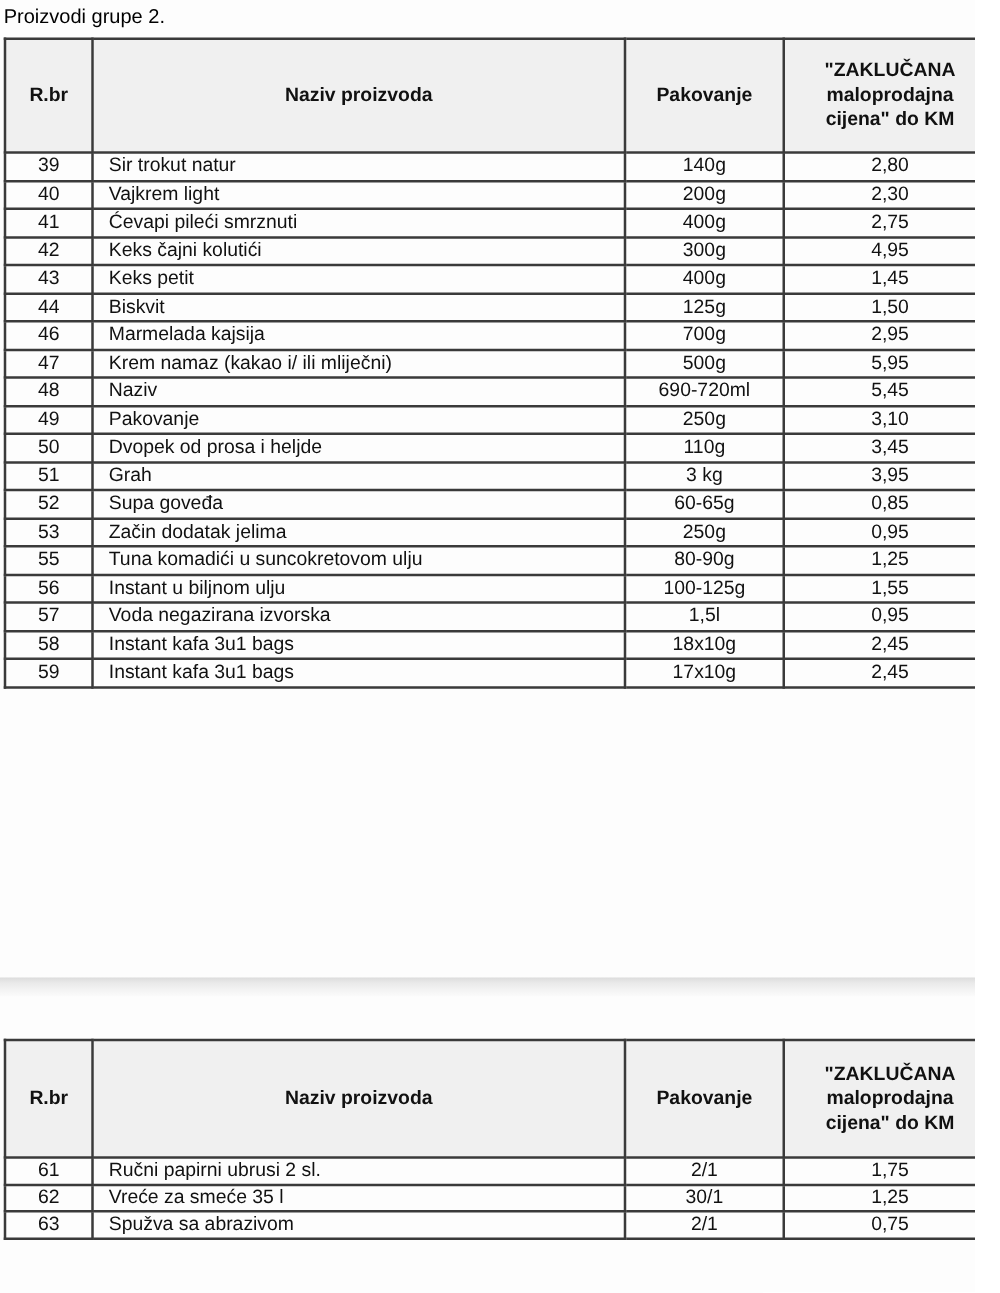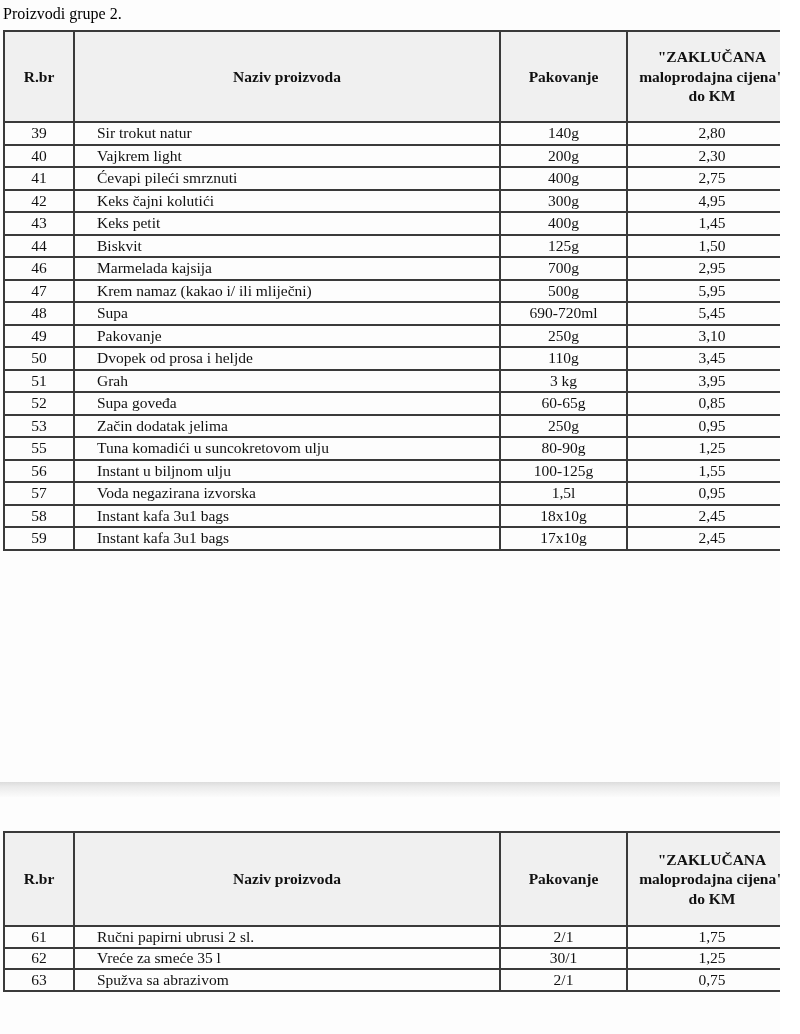--- a/index.html
+++ b/index.html
@@ -12,21 +12,21 @@
   html, body {
     margin: 0;
     padding: 0;
     background: #ffffff;
   }
   .page {
     position: relative;
     width: 780px;
     height: 1034px;
     background: var(--page-bg);
-    font-family: Liberation Serif, serif;
+    font-family: Liberation Sans, sans-serif;
     color: var(--text-color);
     overflow: hidden;
   }
   .doc-title {
     position: absolute;
     top: 5px;
     left: 3px;
     font-size: 16px;
     font-weight: normal;
     color: #000;
@@ -60,21 +60,21 @@
   .price-table td {
     height: 22.5px;
     padding: 0 4px;
     text-align: center;
     vertical-align: middle;
     white-space: nowrap;
   }
   .t2 td { height: 21.5px; }
   .price-table td:nth-child(2) {
     text-align: left;
-    padding-left: 22px;
+    padding-left: 12px;
   }
   col.c-rbr   { width: 70px; }
   col.c-name  { width: 426px; }
   col.c-pack  { width: 127px; }
   col.c-price { width: 170px; }
   .page-break-band {
     position: absolute;
     top: 782px;
     left: 0;
     width: 800px;
@@ -148,21 +148,21 @@
           <td>2,95</td>
         </tr>
         <tr>
           <td>47</td>
           <td>Krem namaz (kakao i/ ili mliječni)</td>
           <td>500g</td>
           <td>5,95</td>
         </tr>
         <tr>
           <td>48</td>
-          <td>Supa</td>
+          <td>Naziv</td>
           <td>690-720ml</td>
           <td>5,45</td>
         </tr>
         <tr>
           <td>49</td>
           <td>Pakovanje</td>
           <td>250g</td>
           <td>3,10</td>
         </tr>
         <tr>

